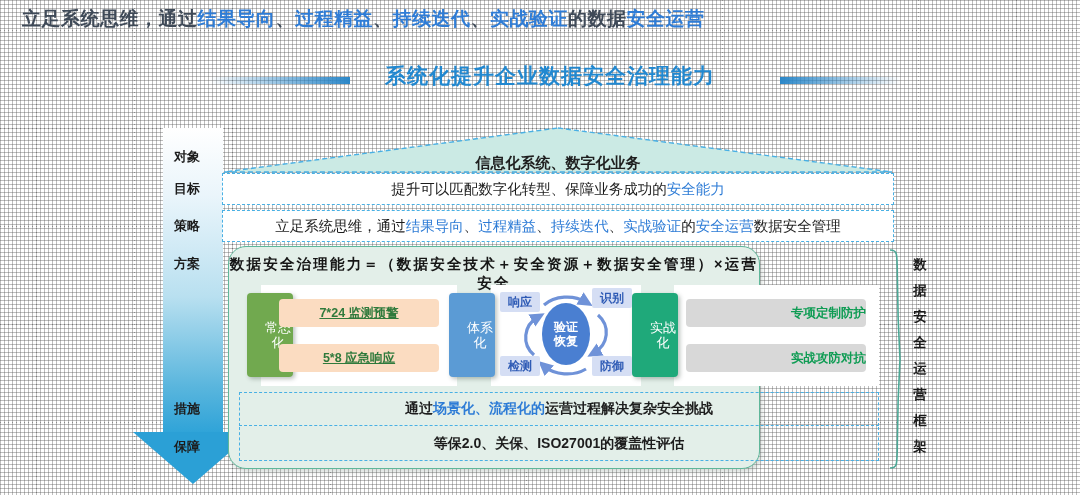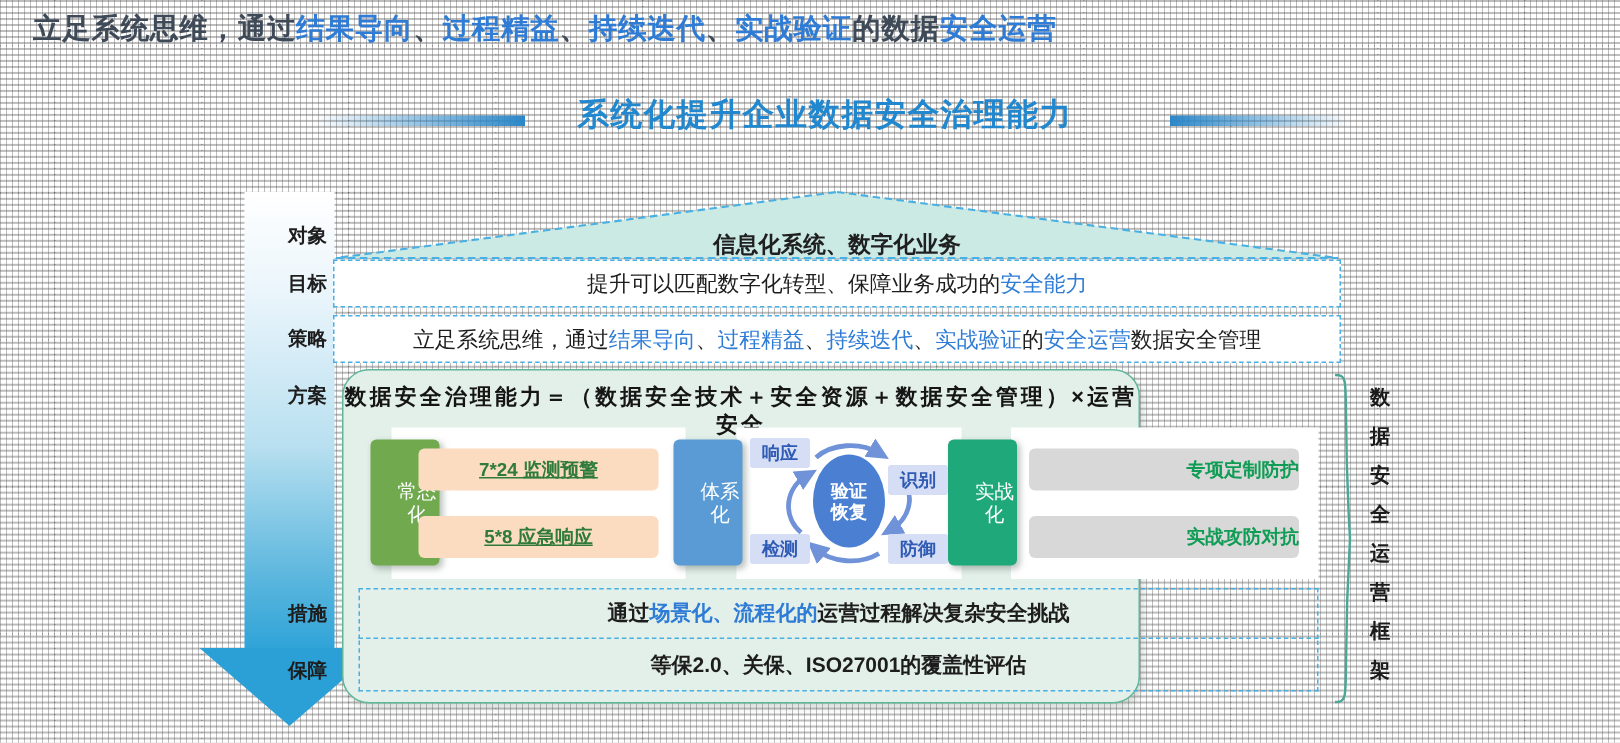--- a/index.html
+++ b/index.html
@@ -103,21 +103,21 @@
   #phase-arrow .head {
     position: absolute;
     left: 0; top: 304px;
     width: 0; height: 0;
     border-left: 60px solid transparent;
     border-right: 60px solid transparent;
     border-top: 52px solid #2ba0d6;
   }
   .phase-label {
     position: absolute;
-    left: 42px; width: 60px;
+    left: 24px; width: 60px;
     text-align: center;
     font-size: 13px; font-weight: bold;
     color: #1d1d1d;
     z-index: 3;
   }
 
   
   #roof {
     position: absolute;
     left: 222px; top: 126px;
@@ -244,21 +244,21 @@
   .cyc-label {
     position: absolute;
     width: 40px; height: 20px;
     background: #d5def4;
     border-radius: 2px;
     display: flex; align-items: center; justify-content: center;
     font-size: 12px; font-weight: bold;
     color: #2f5bb5;
   }
   #cyc-resp   { left: 6px;  top: 5px; }
-  #cyc-ident  { left: 98px; top: 23px; }
+  #cyc-ident  { left: 98px; top: 1px; }
   #cyc-detect { left: 6px;  top: 69px; }
   #cyc-defend { left: 98px; top: 69px; }
   #cyc-core {
     position: absolute;
     left: 48px; top: 16px;
     width: 48px; height: 62px;
     background: #4a7fd1;
     border-radius: 50%;
     display: flex; flex-direction: column;
     align-items: center; justify-content: center;

